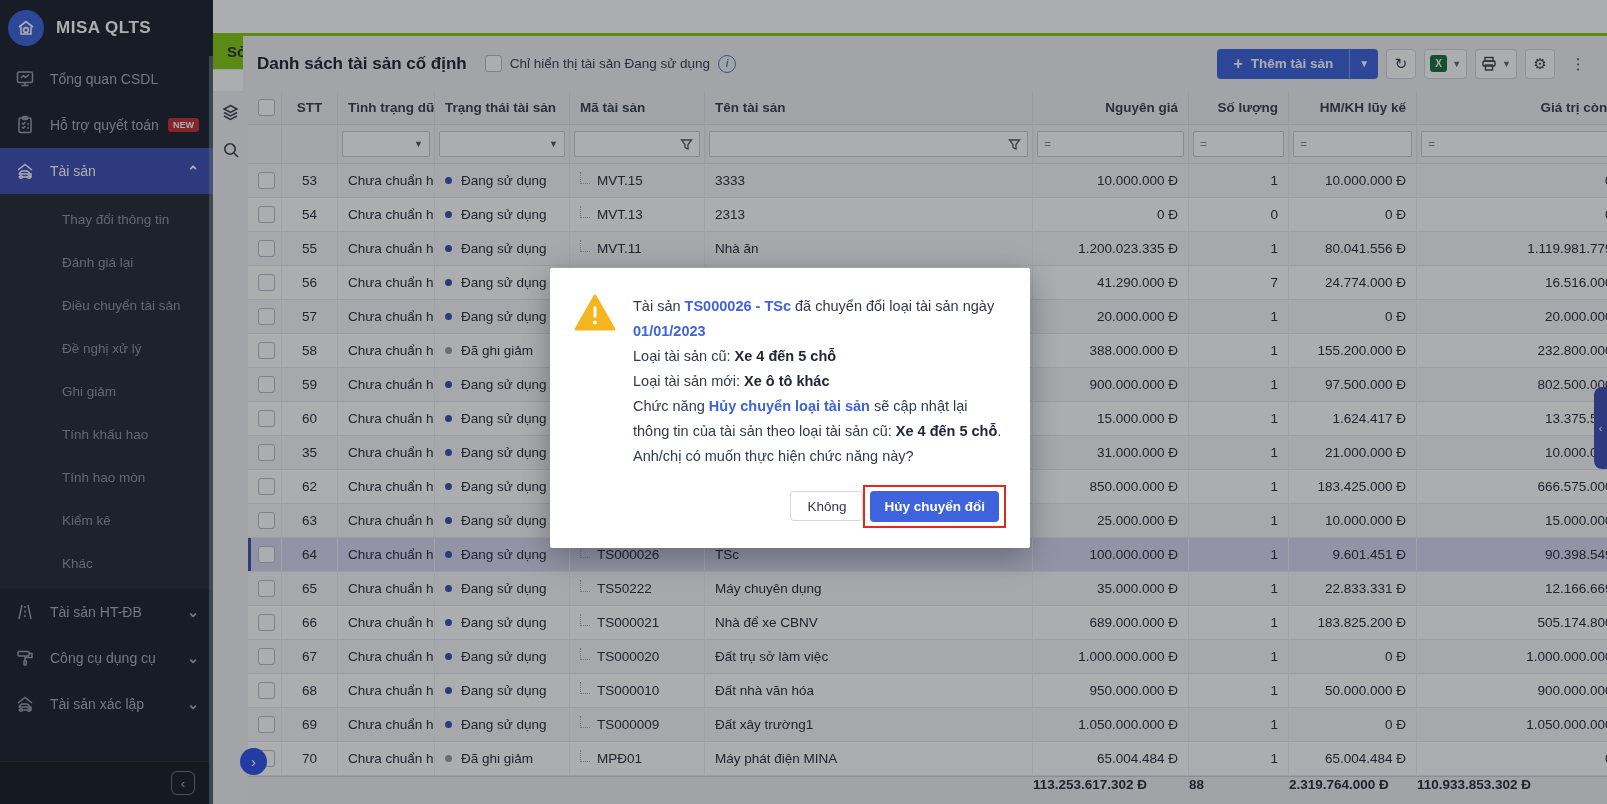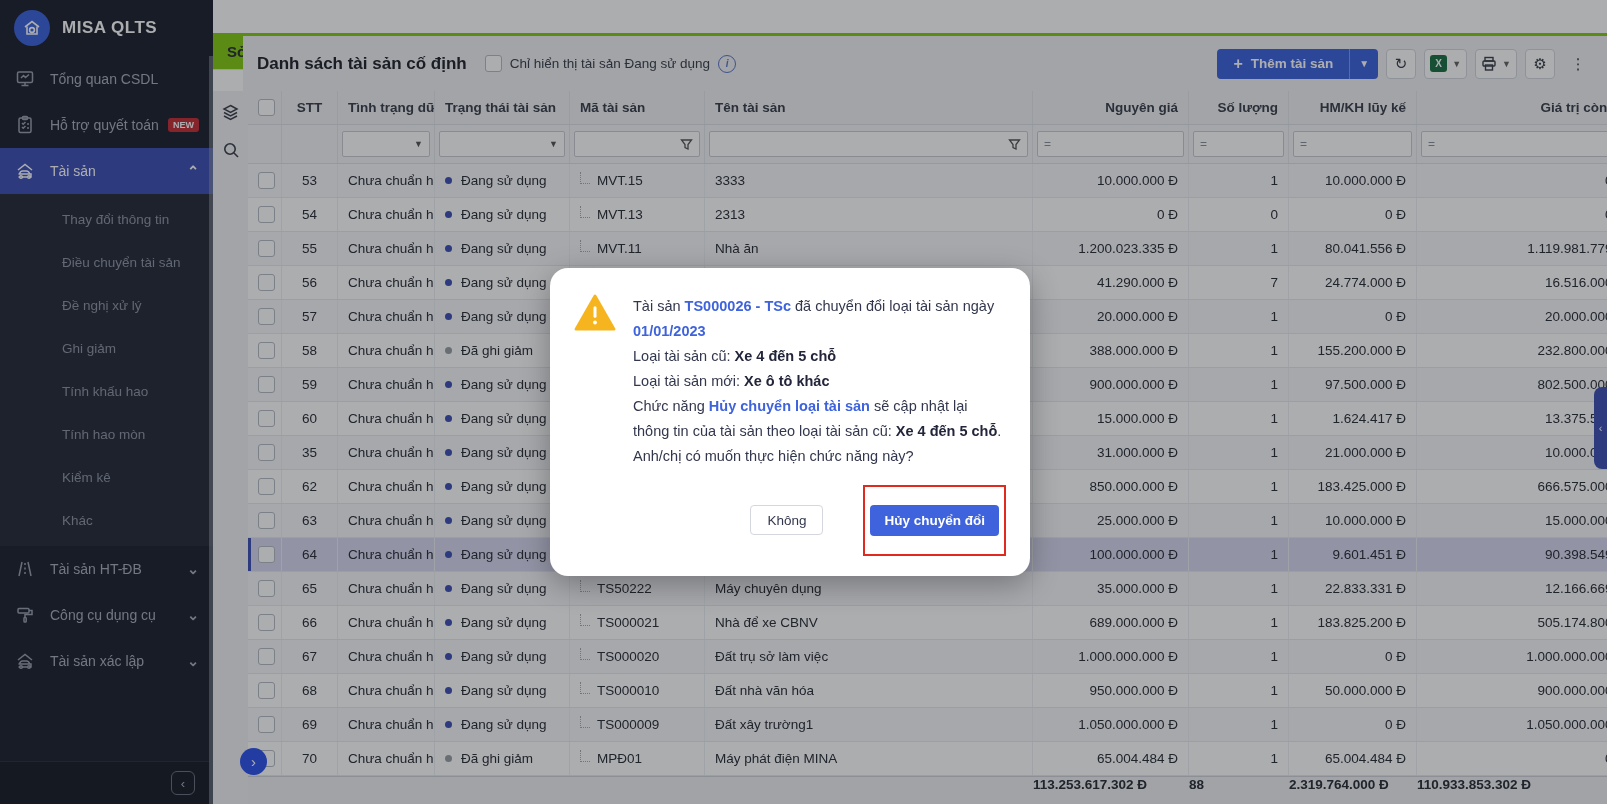--- a/index.html
+++ b/index.html
@@ -2,21 +2,21 @@
 <html><head>
 <meta charset="utf-8">
 <style>
   html,body{margin:0;padding:0;}
   .app{position:relative;width:1607px;height:804px;overflow:hidden;background:#fff;
        font-family:"Liberation Sans",sans-serif;color:#2b2f38;font-size:13.5px;}
 
   
   .sidebar{position:absolute;left:0;top:0;width:213px;height:804px;background:#1e2430;z-index:1;}
   .sidebar .scrolltrack{position:absolute;right:0;top:56px;bottom:0;width:4px;background:#8d93a1;opacity:.55;}
-  .brand{display:flex;align-items:center;gap:12px;height:56px;padding-left:14px;}
+  .brand{display:flex;align-items:center;gap:12px;height:56px;padding-left:8px;}
   .brand-logo{width:36px;height:36px;border-radius:50%;background:#3e63dd;display:flex;align-items:center;justify-content:center;color:#fff;}
   .brand-name{color:#fff;font-weight:bold;font-size:17px;letter-spacing:.5px;}
   .nav-item{display:flex;align-items:center;height:46px;padding:0 14px;color:#a8aebb;cursor:pointer;}
   .nav-item .nicon{width:22px;height:22px;margin-right:14px;display:flex;align-items:center;justify-content:center;color:#9aa1af;}
   .nav-item .nlabel{flex:1;font-size:14px;}
   .nav-item.active{background:#3f51b5;color:#fff;}
   .nav-item.active .nicon{color:#fff;}
   .nav-badge{background:#c62f39;color:#fff;font-size:9px;font-weight:bold;padding:2px 5px;border-radius:3px;margin-left:6px;}
   .nav-chevron{color:inherit;font-size:11px;margin-left:6px;}
   .submenu{background:#272d3b;padding:4px 0;}
@@ -80,30 +80,30 @@
   .dot.removed{background:#9aa0a6;}
   .code-tick{width:9px;height:11px;border-left:1px dotted #a6aab3;border-bottom:1px dotted #a6aab3;margin-right:7px;margin-top:-6px;flex:none;}
   .tfoot{background:#eef0f3;border-top:1px solid #cfd2d8;}
   .tfoot .tc{font-weight:bold;height:36px;}
 
   .fab-next{position:absolute;left:27px;bottom:29px;width:27px;height:27px;border-radius:50%;background:#2f54eb;color:#fff;border:none;display:flex;align-items:center;justify-content:center;font-size:15px;cursor:pointer;z-index:5;}
   .right-tab{position:absolute;right:0;top:296px;width:13px;height:82px;background:#3f51b5;border-radius:8px 0 0 8px;color:#fff;display:flex;align-items:center;justify-content:center;font-size:11px;cursor:pointer;z-index:5;}
 
   
   .dim{position:absolute;inset:0;background:rgba(13,15,20,.34);z-index:50;}
-  .modal{position:absolute;left:550px;top:268px;width:480px;min-height:257px;background:#fff;border-radius:18px;z-index:60;
+  .modal{position:absolute;left:550px;top:268px;width:480px;min-height:257px;background:#fff;border-radius:2px;z-index:60;
          box-shadow:0 8px 30px rgba(0,0,0,.3);padding:26px 24px 20px 24px;box-sizing:border-box;}
   .modal-body{display:flex;gap:17px;}
   .warn-tri{flex:none;width:42px;height:38px;}
   .modal-text{flex:1;font-size:14.5px;line-height:1.72;color:#33374d;}
   .mlink{color:#3e63dd;font-weight:bold;cursor:pointer;}
   .mbold{font-weight:bold;color:#23263a;}
   .modal-actions{display:flex;justify-content:flex-end;align-items:center;margin-top:16px;}
   .btn-no{height:30px;padding:0 16px;background:#fff;border:1px solid #d4d7dd;border-radius:4px;font-size:13.5px;color:#33374d;cursor:pointer;}
-  .confirm-wrap{position:relative;padding:20px 7px;margin-left:40px;}
+  .confirm-wrap{position:relative;padding:6px 7px;}
   .confirm-wrap::after{content:"";position:absolute;inset:0;border:2.5px solid #e02a20;pointer-events:none;}
   .btn-confirm{height:31px;padding:0 14px;background:#3e63dd;border:none;border-radius:4px;color:#fff;font-weight:bold;font-size:13.5px;cursor:pointer;}
 </style>
 </head>
 <body>
 
 <div class="app">
 
   <aside class="sidebar">
     <div class="brand">
@@ -146,20 +146,21 @@
               <path d="M4.5 13 h12.5 v3 h-1.8 M4.5 16 h1.6 M8 16 h5.5"></path>
               <circle cx="7" cy="16" r="1.3"></circle>
               <circle cx="15" cy="16" r="1.3"></circle>
             </svg>
           </span>
           <span class="nlabel">Tài sản</span>
           <span class="nav-chevron" style="font-weight: bold; font-size: 14px;">⌃</span>
         </div>
         <div class="submenu">
           <div class="submenu-item">Thay đổi thông tin</div>
+          <div class="submenu-item">Đánh giá lại</div>
           <div class="submenu-item">Điều chuyển tài sản</div>
           <div class="submenu-item">Đề nghị xử lý</div>
           <div class="submenu-item">Ghi giảm</div>
           <div class="submenu-item">Tính khấu hao</div>
           <div class="submenu-item">Tính hao mòn</div>
           <div class="submenu-item">Kiểm kê</div>
           <div class="submenu-item">Khác</div>
         </div>
         <div class="nav-item">
           <span class="nicon">

